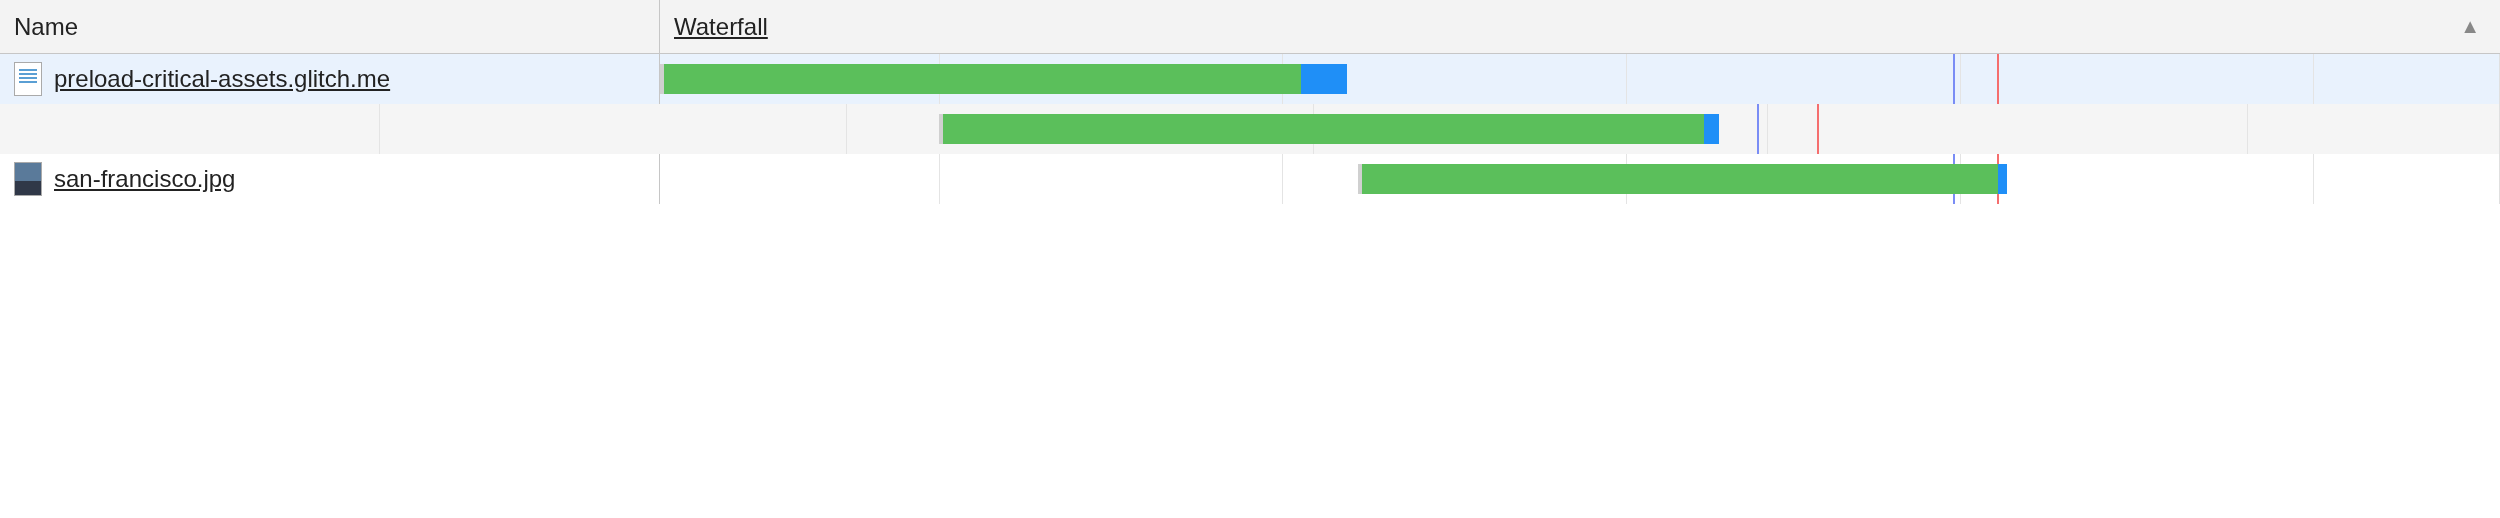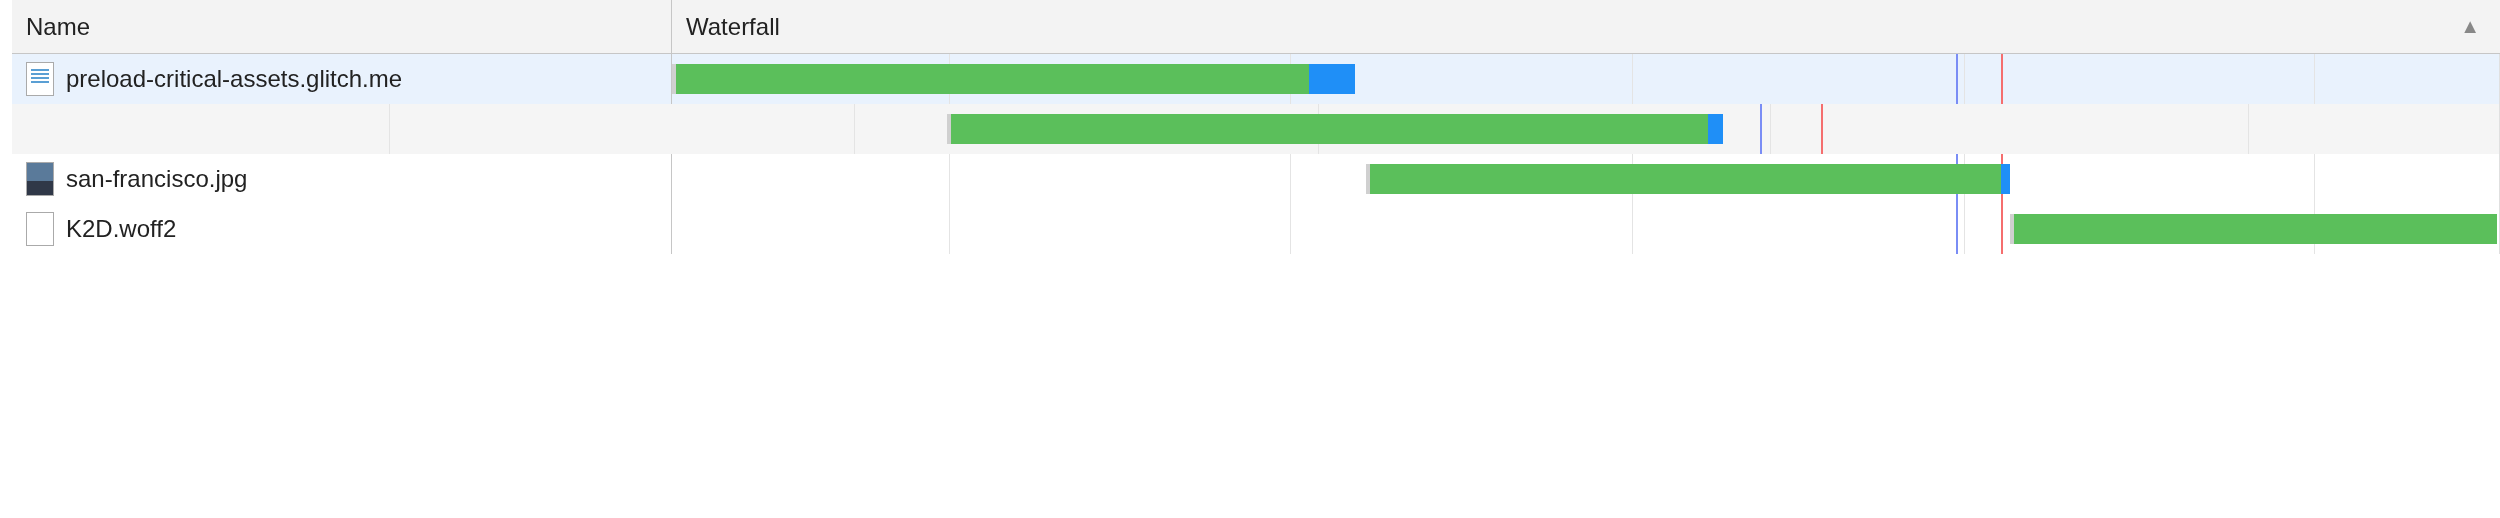--- a/index.html
+++ b/index.html
@@ -3,21 +3,21 @@
   <meta charset="utf-8">
   <style>
     * { box-sizing: border-box; margin: 0; padding: 0; }
     body {
       font-family: -apple-system, BlinkMacSystemFont, "Segoe UI", Helvetica, Arial, sans-serif;
       font-size: 24px;
       color: #222;
       background: #fff;
       width: 2500px;
     }
-    .table { width: 100%; padding-left: 12px; }
+    .table { width: 100%; }
     .header-row {
       display: flex;
       background: #f3f3f3;
       border-bottom: 1px solid #c6c6c6;
       height: 54px;
       align-items: center;
     }
     .col-name {
       width: 660px;
       border-right: 1px solid #c6c6c6;
@@ -26,20 +26,21 @@
       display: flex;
       align-items: center;
     }
     .col-waterfall {
       flex: 1;
       padding-left: 14px;
       height: 100%;
       display: flex;
       align-items: center;
       position: relative;
+      text-decoration: underline;
     }
     .sort-arrow {
       position: absolute;
       right: 20px;
       color: #888;
       font-size: 20px;
     }
     .row {
       display: flex;
       height: 50px;
@@ -106,21 +107,21 @@
     .bar-wrap {
       position: absolute;
       top: 10px;
       bottom: 10px;
       display: flex;
       border-left: 4px solid #d0d0d0;
     }
     .seg-green { background: #5bbf5b; height: 100%; }
     .seg-blue  { background: #1f8ff7; height: 100%; }
     .header-cell { cursor: pointer; user-select: none; }
-    .name-text { white-space: nowrap; }
+    .name-text { white-space: nowrap; text-decoration: underline; }
   </style>
 </head>
 <body>
 
 <div class="table">
 
   <div class="header-row">
     <div class="col-name header-cell">
       <span>Name</span>
     </div>
@@ -183,35 +184,15 @@
             <div class="gridline" style="left: 89.899%;"></div>
             <div class="marker-blue" style="left: 70.303%;"></div>
             <div class="marker-red" style="left: 72.727%;"></div>
             <div class="bar-wrap" style="left: 37.98%; width: 35.253%;">
               <div class="seg-green" style="width: 98.567%;"></div>
               <div class="seg-blue" style="width: 1.433%;"></div>
             </div>
           </div>
         </div>
       </div>
-      <div class="row">
-        <div class="name-cell">
-          <div class="file-icon blank"></div>
-          <span class="name-text">K2D.woff2</span>
-        </div>
-        <div class="waterfall-cell">
-          <div class="chart">
-            <div class="gridline" style="left: 15.152%;"></div>
-            <div class="gridline" style="left: 33.838%;"></div>
-            <div class="gridline" style="left: 52.525%;"></div>
-            <div class="gridline" style="left: 70.707%;"></div>
-            <div class="gridline" style="left: 89.899%;"></div>
-            <div class="marker-blue" style="left: 70.303%;"></div>
-            <div class="marker-red" style="left: 72.727%;"></div>
-            <div class="bar-wrap" style="left: 73.232%; width: 26.667%;">
-              <div class="seg-green" style="width: 100%;"></div>
-            </div>
-          </div>
-        </div>
-      </div>
     </div>
 
 </div>
 
 </body></html>

